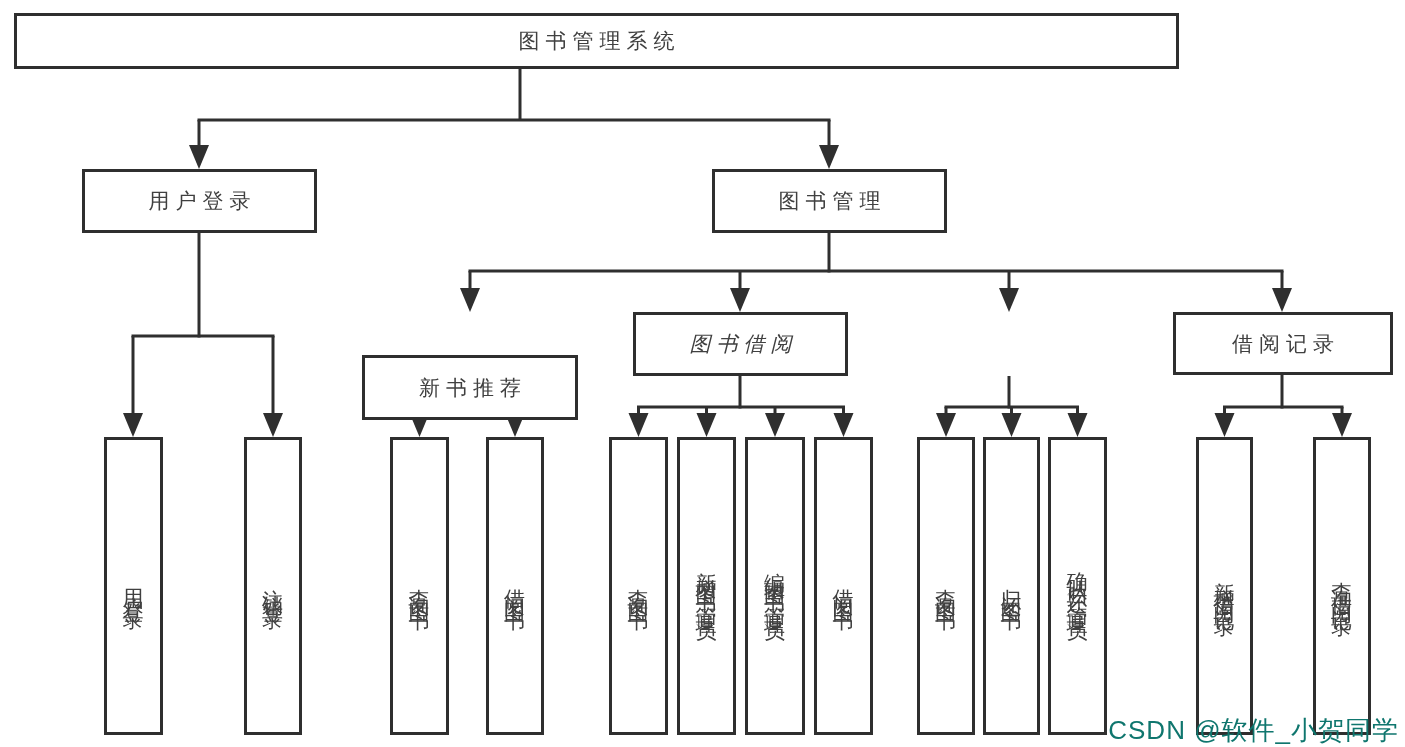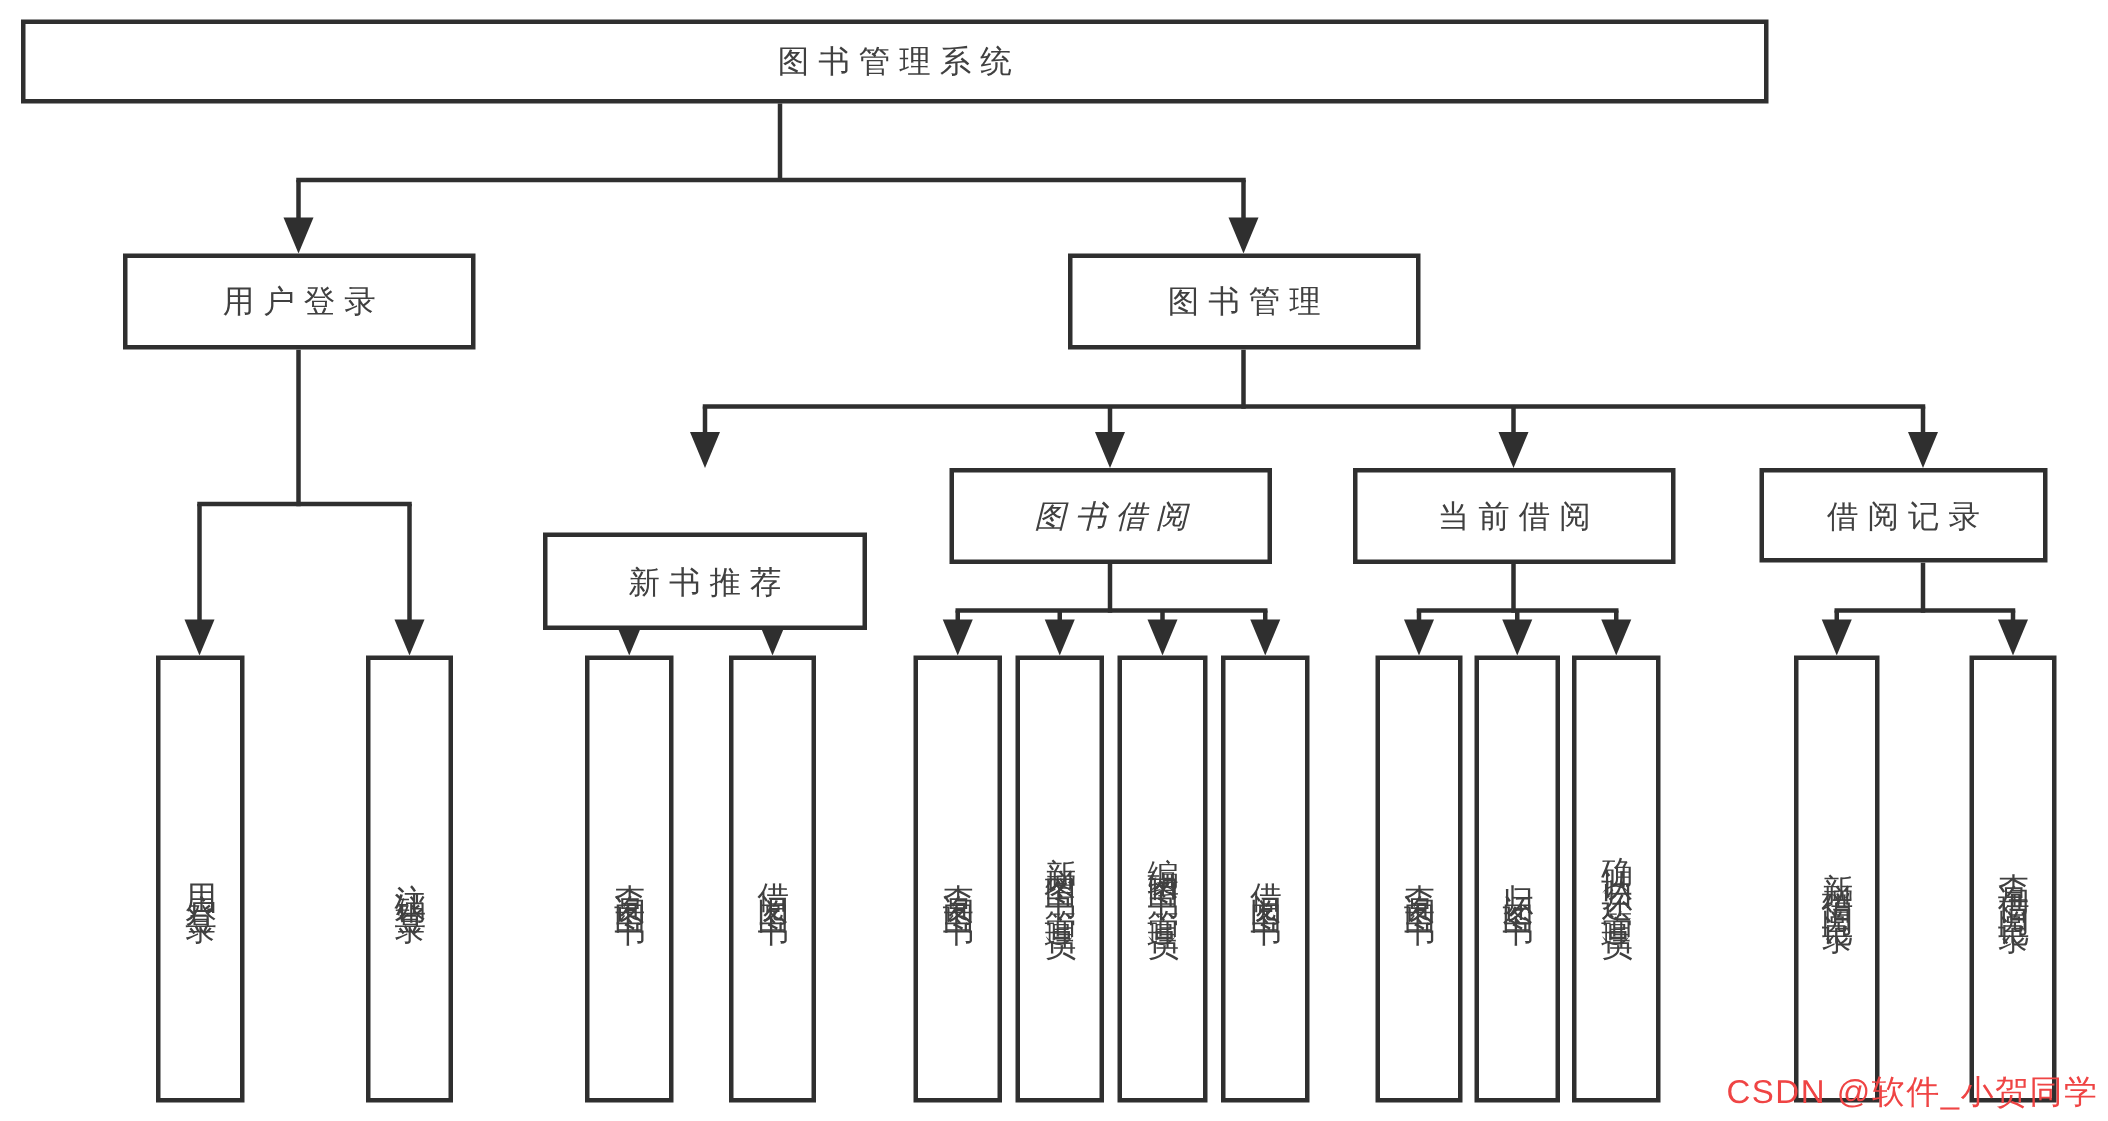--- a/index.html
+++ b/index.html
@@ -51,22 +51,22 @@
     writing-mode: vertical-rl;
     text-orientation: mixed;
     letter-spacing: 7px;
     line-height: 1;
   }
   .watermark {
     position: absolute;
     right: 6px;
     top: 713px;
     z-index: 3;
-    color: #ef4444;
-    font-size: 22px;
+    color: #0f766e;
+    font-size: 26px;
     letter-spacing: 1px;
   }
 </style>
 </head>
 <body>
 
 <div id="stage">
 
   <svg id="wires" viewBox="0 0 1405 747" xmlns="http://www.w3.org/2000/svg">
     <g stroke="#2f2f2f" stroke-width="3" fill="none">
@@ -137,22 +137,21 @@
     </g>
   </svg>
 
   <div class="node" style="left:14px; top:13px; width:1165px; height:56px;">图书管理系统</div>
 
   <div class="node" style="left:82px; top:169px; width:235px; height:64px;">用户登录</div>
   <div class="node" style="left:712px; top:169px; width:235px; height:64px;">图书管理</div>
 
   <div class="node" style="left:362px; top:312px; width:216px; height:65px;margin-top:43px;">新书推荐</div>
   <div class="node" style="left:633px; top:312px; width:215px; height:64px;font-style:italic;">图书借阅</div>
-  <div class="node" style="left:902px; top:312px; width:215px; height:64px;">当前借阅</div>
-  <div class="node" style="left:1173px; top:312px; width:192px; height:63px;">借阅记录</div>
+  <div class="node" style="left:1173px; top:312px; width:220px; height:63px;">借阅记录</div>
 
   <div class="vnode" style="left:104px; top:437px; width:59px; height:298px;">用户登录</div>
   <div class="vnode" style="left:244px; top:437px; width:58px; height:298px;">注销登录</div>
 
   <div class="vnode" style="left:390px; top:437px; width:59px; height:298px;">查询图书</div>
   <div class="vnode" style="left:486px; top:437px; width:58px; height:298px;">借阅图书</div>
 
   <div class="vnode" style="left:609px; top:437px; width:59px; height:298px;">查询图书</div>
   <div class="vnode" style="left:677px; top:437px; width:59px; height:298px;">新增图书（管理员）</div>
   <div class="vnode" style="left:745px; top:437px; width:60px; height:298px;">编辑图书（管理员）</div>

